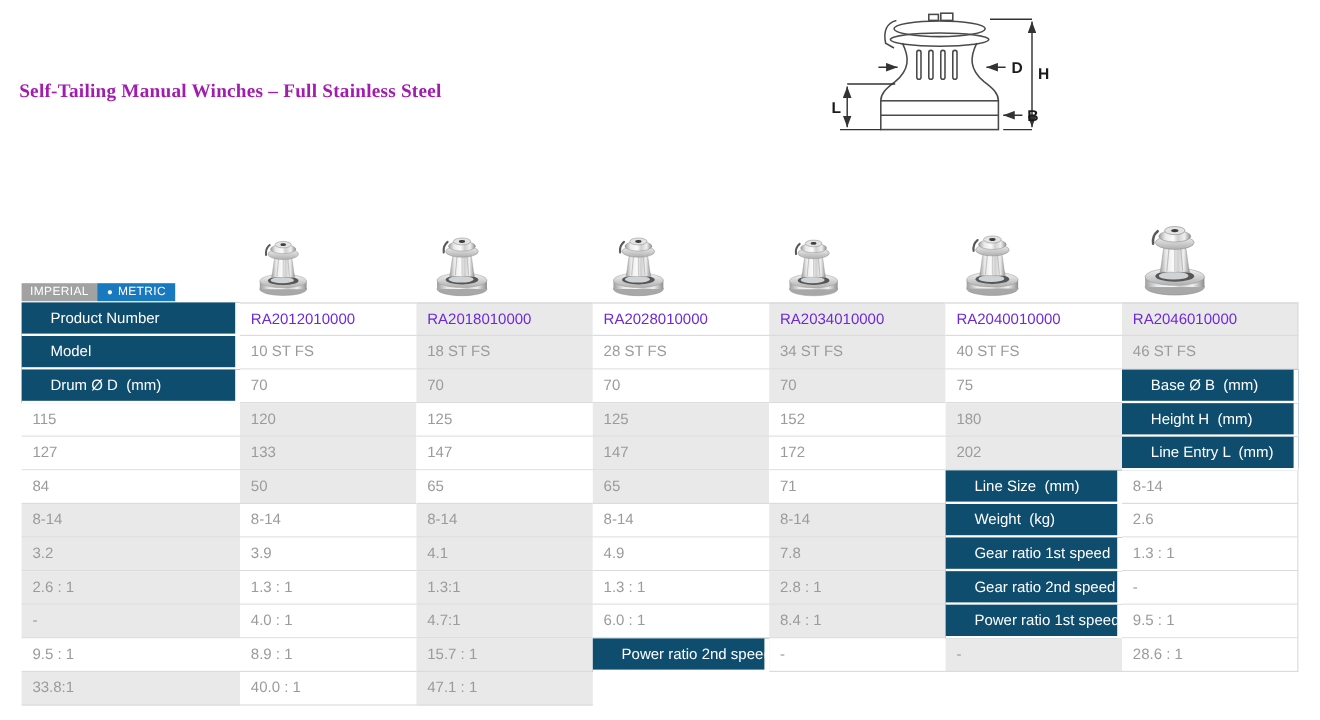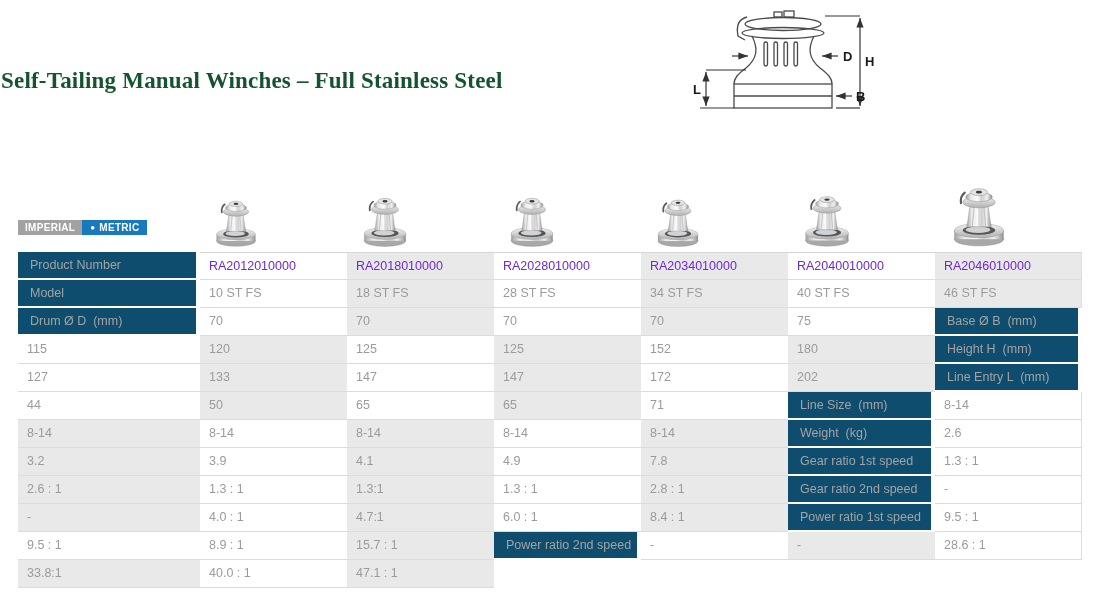--- a/index.html
+++ b/index.html
@@ -1,33 +1,33 @@
 <!DOCTYPE html>
 <html><head>
 <meta charset="utf-8">
 <style>
   html,body{margin:0;padding:0;background:#fff;}
   .page{position:relative;width:1100px;height:600px;background:#fff;overflow:hidden;
         font-family:"Liberation Sans",sans-serif;}
-  .title{position:absolute;left:1px;top:68px;margin:0;
-         font-family:"Liberation Serif",serif;font-weight:bold;font-size:23px;
-         color:#14532d;letter-spacing:.2px;}
+  .title{position:absolute;left:16px;top:68px;margin:0;
+         font-family:"Liberation Serif",serif;font-weight:bold;font-size:16px;
+         color:#a21caf;letter-spacing:.2px;}
   .diagram{position:absolute;left:690px;top:4px;width:190px;height:124px;}
-  .units{position:absolute;left:18px;top:220px;display:flex;height:15px;line-height:15px;
-         font-size:10px;font-weight:bold;color:#fff;letter-spacing:.3px;cursor:default;align-items:flex-end;}
+  .units{position:absolute;left:18px;top:236px;display:flex;height:15px;line-height:15px;
+         font-size:10px;font-weight:normal;color:#fff;letter-spacing:.3px;cursor:default;align-items:flex-end;}
   .units .imp{background:#a2a2a2;padding:0 7px;}
   .units .met{background:#1879bf;padding:0 8px;display:flex;align-items:center;gap:4px;}
   .units .dot{font-size:8px;line-height:15px;}
   .images-row{position:absolute;left:200px;top:174px;width:882px;height:74px;display:flex;}
   .img-cell{width:147px;display:flex;align-items:flex-end;justify-content:flex-start;
             padding-left:6px;box-sizing:border-box;}
   .spec-grid{position:absolute;left:18px;top:252px;display:grid;
              grid-template-columns:182px repeat(6,147px);grid-auto-rows:28px;
              font-size:12.5px;}
-  .lbl{background:#0e4d6d;color:#a3a3a3;height:28px;line-height:26px;padding-left:12px;
+  .lbl{background:#0e4d6d;color:#ffffff;height:28px;line-height:26px;padding-left:24px;
        border-bottom:2px solid #fff;border-right:4px solid #fff;box-sizing:border-box;
        white-space:pre;overflow:hidden;}
   .cell{height:28px;line-height:27px;padding-left:9px;box-sizing:border-box;
         border-bottom:1px solid #dcdcdc;color:#9b9b9b;white-space:pre;overflow:hidden;}
   .cell.first{border-top:1px solid #d6d6d6;}
   .cell:nth-child(7n){border-right:1px solid #ddd;}
   .col-a{background:#ffffff;}
   .col-b{background:#e9e9e9;}
   .cell.link{color:#6d28d9;cursor:pointer;}
   .dim-label{font-family:"Liberation Sans",sans-serif;font-size:13px;font-weight:bold;fill:#1a1a1a;}
@@ -309,21 +309,21 @@
       <div class="cell col-a">152</div>
       <div class="cell col-b">180</div>
       <div class="lbl">Height H  (mm)</div>
       <div class="cell col-a">127</div>
       <div class="cell col-b">133</div>
       <div class="cell col-a">147</div>
       <div class="cell col-b">147</div>
       <div class="cell col-a">172</div>
       <div class="cell col-b">202</div>
       <div class="lbl">Line Entry L  (mm)</div>
-      <div class="cell col-a">44</div>
+      <div class="cell col-a">84</div>
       <div class="cell col-b">50</div>
       <div class="cell col-a">65</div>
       <div class="cell col-b">65</div>
       <div class="cell col-a">71</div>
       <div class="lbl">Line Size  (mm)</div>
       <div class="cell col-a">8-14</div>
       <div class="cell col-b">8-14</div>
       <div class="cell col-a">8-14</div>
       <div class="cell col-b">8-14</div>
       <div class="cell col-a">8-14</div>

